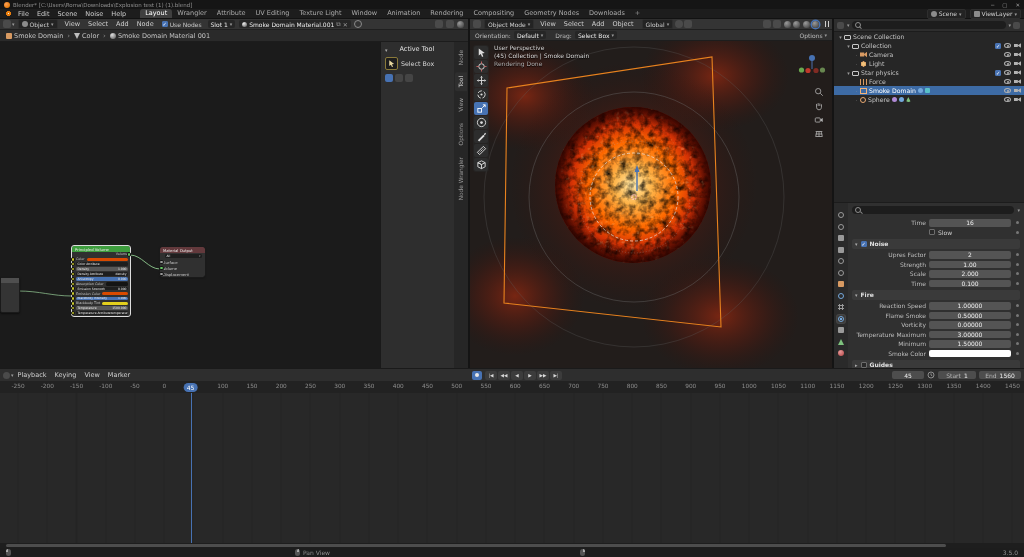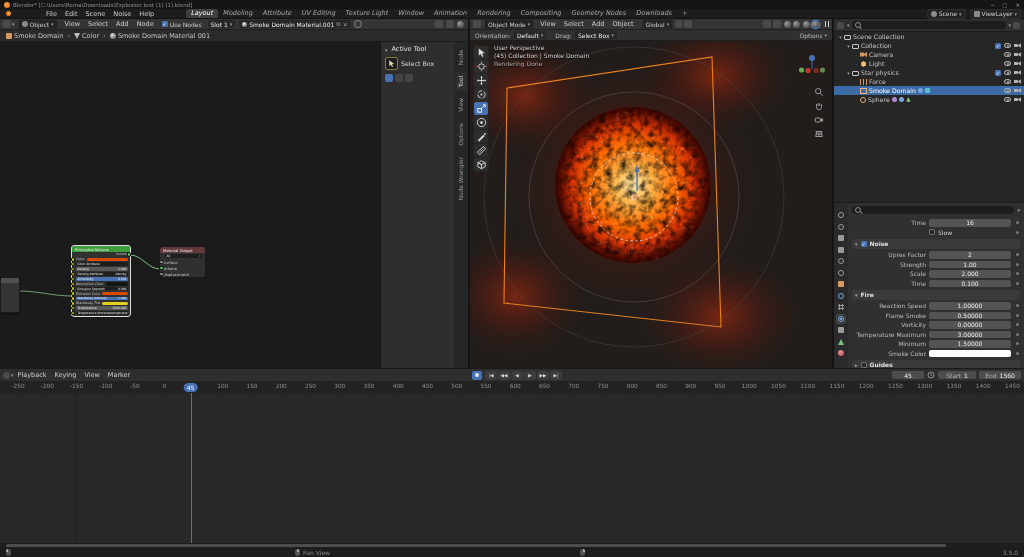--- a/index.html
+++ b/index.html
@@ -8,21 +8,21 @@
   .abs{position:absolute;}
   .row{display:flex;align-items:center;}
 
   
   #titlebar{left:0;top:0;width:1024px;height:9px;background:#151515;display:flex;align-items:center;padding:0 4px;box-sizing:border-box;}
   #titlebar .logo{width:6px;height:6px;border-radius:50%;background:radial-gradient(circle at 35% 35%,#ff9f55,#e87d0d 70%);margin-right:3px;}
   #title-text{font-size:5.5px;color:#8f8f8f;white-space:nowrap;}
   #win-controls{margin-left:auto;display:flex;gap:8px;font-size:5.5px;color:#9a9a9a;}
 
   
-  #menubar{left:0;top:9px;width:1024px;height:10px;background:#1d1d1d;display:flex;align-items:center;padding:0 3px;box-sizing:border-box;border-bottom:1px solid #121212;gap:28px;}
+  #menubar{left:0;top:9px;width:1024px;height:10px;background:#1d1d1d;display:flex;align-items:center;padding:0 3px;box-sizing:border-box;border-bottom:1px solid #121212;}
   .menu-item{padding:0 4px;font-size:6.5px;color:#cfcfcf;cursor:default;}
   .ws-tab{padding:0 5px;font-size:6.5px;color:#ababab;border-radius:3px 3px 0 0;line-height:9px;}
   .ws-tab.active{background:#3f3f3f;color:#ffffff;}
   .ws-tab.plus{color:#8f8f8f;}
   #menubar .blender-ico{width:7px;height:5px;background:radial-gradient(circle at 50% 50%,#f5f5f5 18%,#e87d0d 20%,#e87d0d 58%,transparent 60%);margin:0 2px;}
   .chip{display:flex;align-items:center;gap:2px;background:#232323;border:1px solid #2e2e2e;border-radius:2px;padding:0 3px;height:8px;font-size:6px;color:#cfcfcf;}
   .mini-ico{width:6px;height:6px;background:#8b8b8b;border-radius:1px;display:inline-block;}
   .mini-ico.round{border-radius:50%;}
   .chev{font-size:5px;color:#9a9a9a;}
 
@@ -69,21 +69,21 @@
   .nswatch{flex:1;margin-left:2px;height:3.6px;border-radius:1.5px;}
   .mo-row{height:6px;display:flex;align-items:center;padding:0 3px;position:relative;font-size:3.8px;color:#c9c9c9;}
   .mo-row .nsock{position:absolute;left:-1px;width:2.6px;height:2.6px;border-radius:50%;background:#9a9a9a;border:0.4px solid #111;}
   .mo-row.linked .nsock{background:#63c763;}
   #node-partial{left:0;top:235px;width:18px;height:34px;background:#343434;border:0.5px solid #1a1a1a;}
   #node-partial .ph{height:5px;background:#4f4f4f;}
   #wire-svg{position:absolute;left:0;top:0;width:468px;height:326px;pointer-events:none;}
 
   
   #npanel{position:absolute;left:380px;top:0;width:74px;height:326px;background:#2e2e2e;border-left:1px solid #1a1a1a;padding:3px 4px;box-sizing:border-box;}
-  #npanel .phead-title{font-size:6.5px;color:#e2e2e2;display:flex;gap:4px;align-items:flex-end;}
+  #npanel .phead-title{font-size:6.5px;color:#e2e2e2;display:flex;gap:12px;align-items:flex-end;}
   #tool-btn{margin-top:4px;display:flex;align-items:center;gap:3px;}
   #tool-btn .tico{width:11px;height:11px;background:#1d1d1d;border:1px solid #8a7a3a;border-radius:2px;display:flex;align-items:center;justify-content:center;}
   #tool-toggles{margin-top:4px;display:flex;gap:2px;}
   #tool-toggles span{width:8px;height:8px;border-radius:2px;background:#454545;}
   #tool-toggles span.on{background:#4772b3;}
   #side-tabs{position:absolute;left:454px;top:0;width:14px;height:326px;background:#262626;display:flex;flex-direction:column;align-items:center;padding-top:4px;box-sizing:border-box;gap:3px;}
   .side-tab{writing-mode:vertical-rl;transform:rotate(180deg);font-size:5.8px;color:#9b9b9b;padding:4px 1px;border-radius:0 2px 2px 0;line-height:10px;}
   .side-tab.active{background:#2e2e2e;color:#e8e8e8;}
 
   
@@ -192,23 +192,23 @@
 
   <div id="menubar" class="abs">
     <span class="blender-ico"></span>
     <span id="app-menus" class="row">
         <span class="menu-item">File</span>
         <span class="menu-item">Edit</span>
         <span class="menu-item">Scene</span>
         <span class="menu-item">Noise</span>
         <span class="menu-item">Help</span>
       </span>
-    <span id="workspaces" class="row" style="font-style:italic;">
+    <span id="workspaces" class="row" style="margin-left:10px;">
         <span class="ws-tab active">Layout</span>
-        <span class="ws-tab">Modeling</span>
+        <span class="ws-tab">Wrangler</span>
         <span class="ws-tab">Attribute</span>
         <span class="ws-tab">UV Editing</span>
         <span class="ws-tab">Texture Light</span>
         <span class="ws-tab">Window</span>
         <span class="ws-tab">Animation</span>
         <span class="ws-tab">Rendering</span>
         <span class="ws-tab">Compositing</span>
         <span class="ws-tab">Geometry Nodes</span>
         <span class="ws-tab">Downloads</span>
         <span class="ws-tab plus">+</span>

